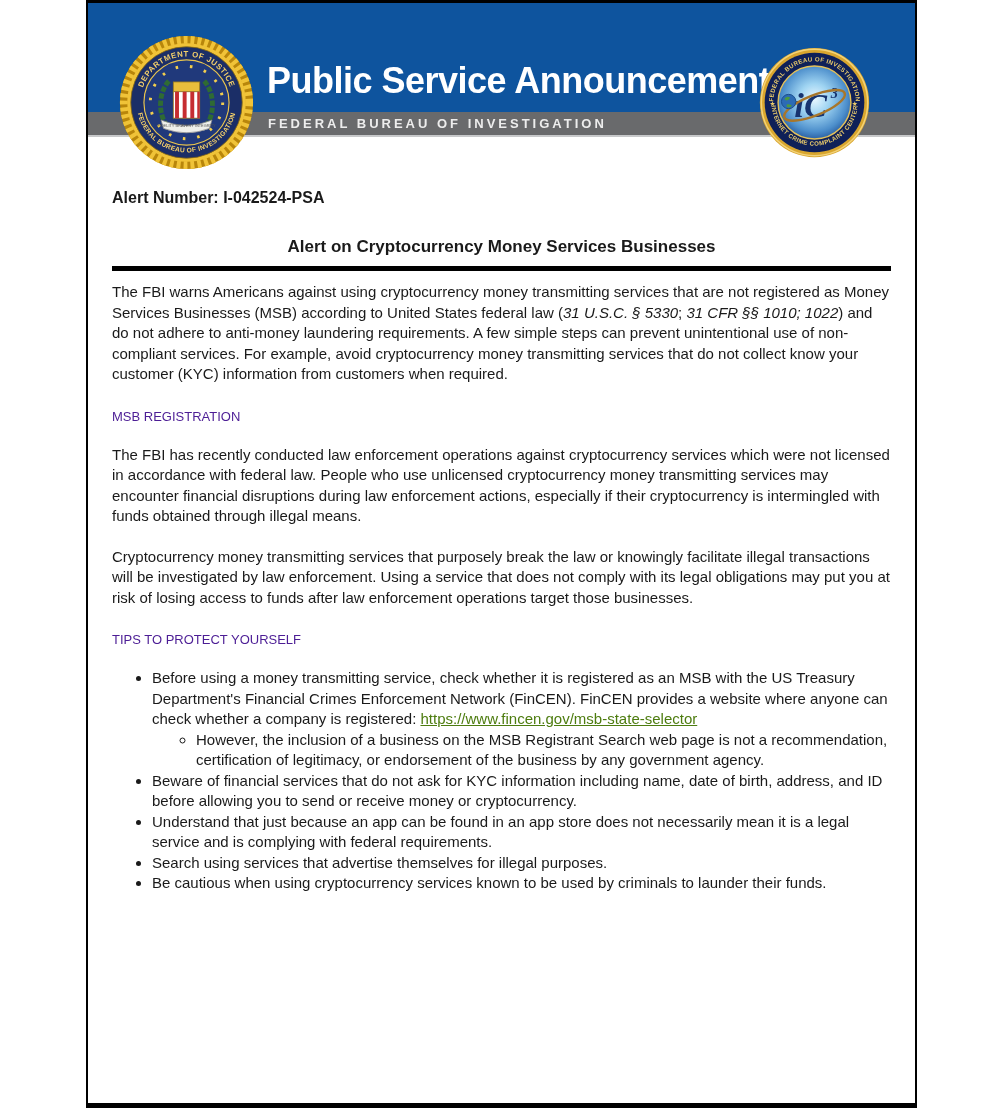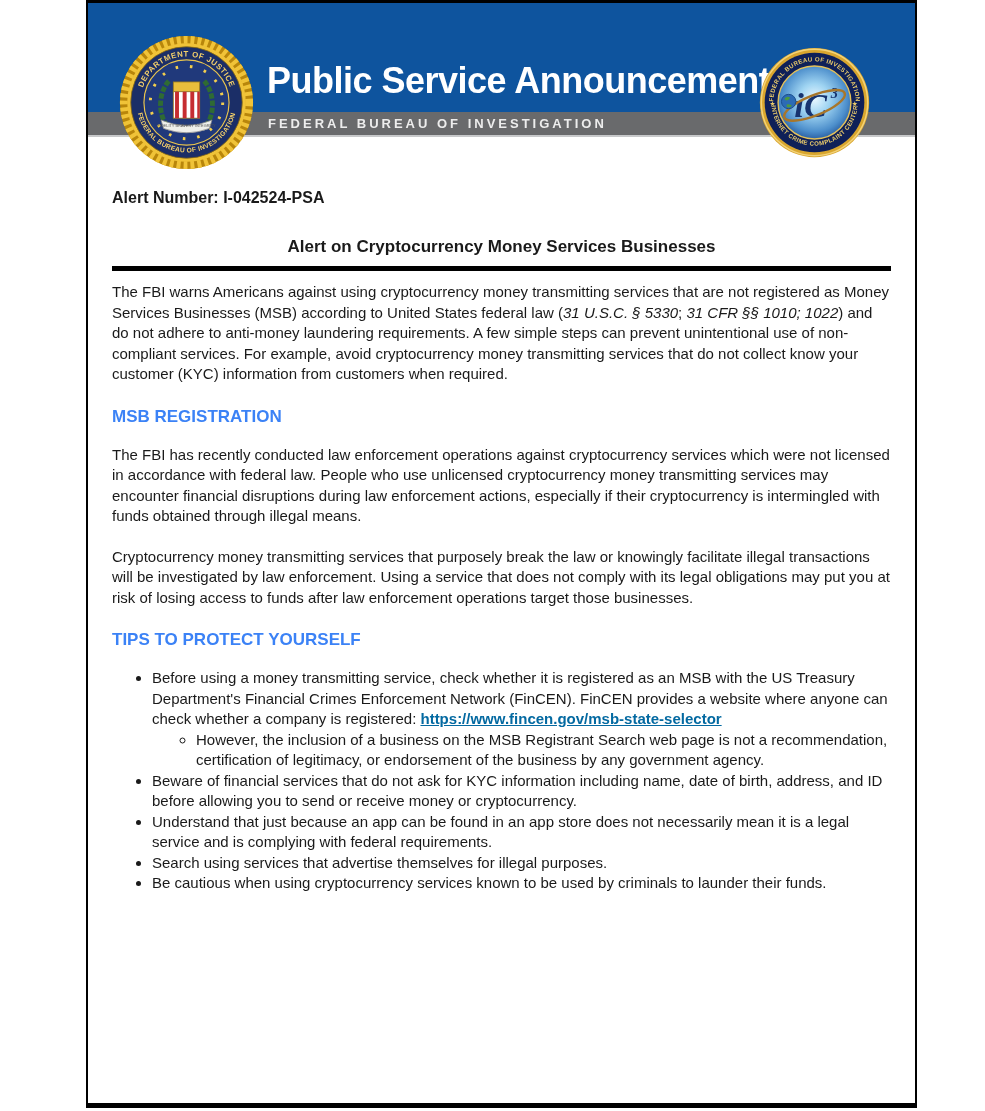--- a/index.html
+++ b/index.html
@@ -48,26 +48,26 @@
     margin-top: 28px; text-align: center;
     font-weight: bold; font-size: 17px; line-height: 21px;
   }
   .title-rule {
     border: none; border-top: 5px solid #000;
     margin: 9px 0 0 0;
   }
   p.body-text { font-size: 15px; line-height: 20.5px; margin: 0 0 20px 0; }
   p.intro { margin-top: 11px; }
   h2.section-heading {
-    font-size: 17px; line-height: 20px; margin: 22px 0 18px 0;
-    font-weight: bold; color: #3b82f6;
+    font-size: 13px; line-height: 20px; margin: 22px 0 18px 0;
+    font-weight: normal; color: #4c1d95;
   }
   ul.tips { margin: 18px 0 20px 0; padding-left: 40px; font-size: 15px; line-height: 20.5px; list-style-type: disc; }
   ul.tips ul { margin: 0; padding-left: 44px; list-style-type: circle; }
-  a.doc-link { color: #0369a1; text-decoration: underline; cursor: pointer; font-weight: bold; }
+  a.doc-link { color: #4d7c0f; text-decoration: underline; cursor: pointer; }
   i { font-style: italic; }
 </style>
 </head>
 <body>
 
 <div class="page">
 
   <div class="header">
     <div class="banner">
       <div class="banner-title">Public Service Announcement</div>

